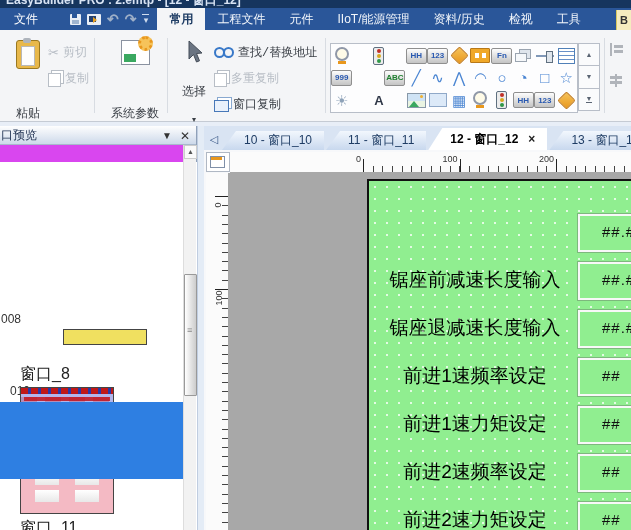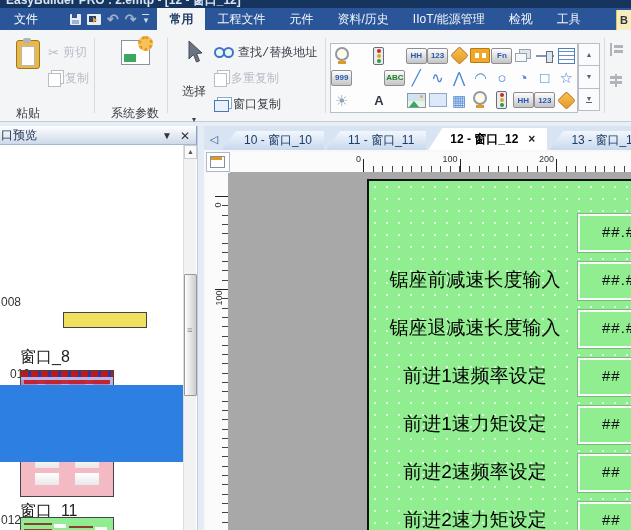--- a/index.html
+++ b/index.html
@@ -87,21 +87,21 @@
   .aln:before{content:"";position:absolute;left:2px;top:0;bottom:0;border-left:2px solid #b0b4ba;}
   .aln:after{content:"";position:absolute;left:6px;top:2px;width:9px;height:3px;background:#b0b4ba;box-shadow:0 5px 0 0 #b0b4ba;}
   .aln.c:before{left:7px;}
   .aln.c:after{left:2px;width:12px;}
   
   .wpanel{position:absolute;left:0;top:126px;width:196px;height:404px;background:#d946ef;border-right:1px solid #8fa0b8;}
   .wp-head{position:absolute;left:0;top:0;width:100%;height:18px;background:linear-gradient(#fefefe,#cdd9ea);
            border-bottom:1px solid #a8b8cc;font-size:12px;color:#1e3050;line-height:18px;}
   .wp-head .t{position:absolute;left:1px;top:0;}
   .wp-head .btn{position:absolute;top:1px;font-size:10px;color:#333;width:14px;text-align:center;cursor:default;}
-  .wp-list{position:absolute;left:0;top:19px;width:208px;bottom:0;background:#fff;overflow:hidden;}
+  .wp-list{position:absolute;left:0;top:36px;width:208px;bottom:0;background:#fff;overflow:hidden;}
   .wnum{position:absolute;left:1px;font-size:12px;color:#333;}
   .wlabel{position:absolute;left:20px;font-size:16px;color:#222;}
   .wsel{position:absolute;left:0;top:240px;width:184px;height:77px;background:#2e7fe2;}
   .wthumb{position:absolute;border:1px solid #444;}
   .t008{background:#f0e060;}
   .t010{background:#b2b6ec;background-image:
       repeating-linear-gradient(180deg,rgba(195,18,28,.85) 0 4px,rgba(0,0,0,0) 4px 11px),
       repeating-linear-gradient(90deg,rgba(185,20,30,.25) 0 16px,rgba(178,182,236,.9) 16px 24px);
       background-size:86px 38px,100% 38px;background-position:3px 9px,0 9px;background-repeat:no-repeat;}
   .t010:before{content:"";position:absolute;left:0;top:0;right:0;height:6px;
@@ -172,22 +172,22 @@
       <span class="qi qi-save"></span>
       <span class="qi qi-compile"></span>
       <span class="qi qi-undo">↶</span>
       <span class="qi qi-redo">↷</span>
       <span class="qi qi-more"><i></i>▾</span>
     </div>
   <div class="menu-tabs" id="menu-tabs">
       <div class="mtab active">常用</div>
       <div class="mtab">工程文件</div>
       <div class="mtab">元件</div>
+      <div class="mtab">IIoT/能源管理</div>
       <div class="mtab">资料/历史</div>
-      <div class="mtab">IIoT/能源管理</div>
       <div class="mtab">检视</div>
       <div class="mtab">工具</div>
     </div>
   <div class="menu-frag">B</div>
 </div>
 
 <div class="ribbon">
   <div class="bigbtn" style="left:4px;width:40px;">
     <span class="ic-clipboard"></span>
     <span class="blabel">粘贴</span>

